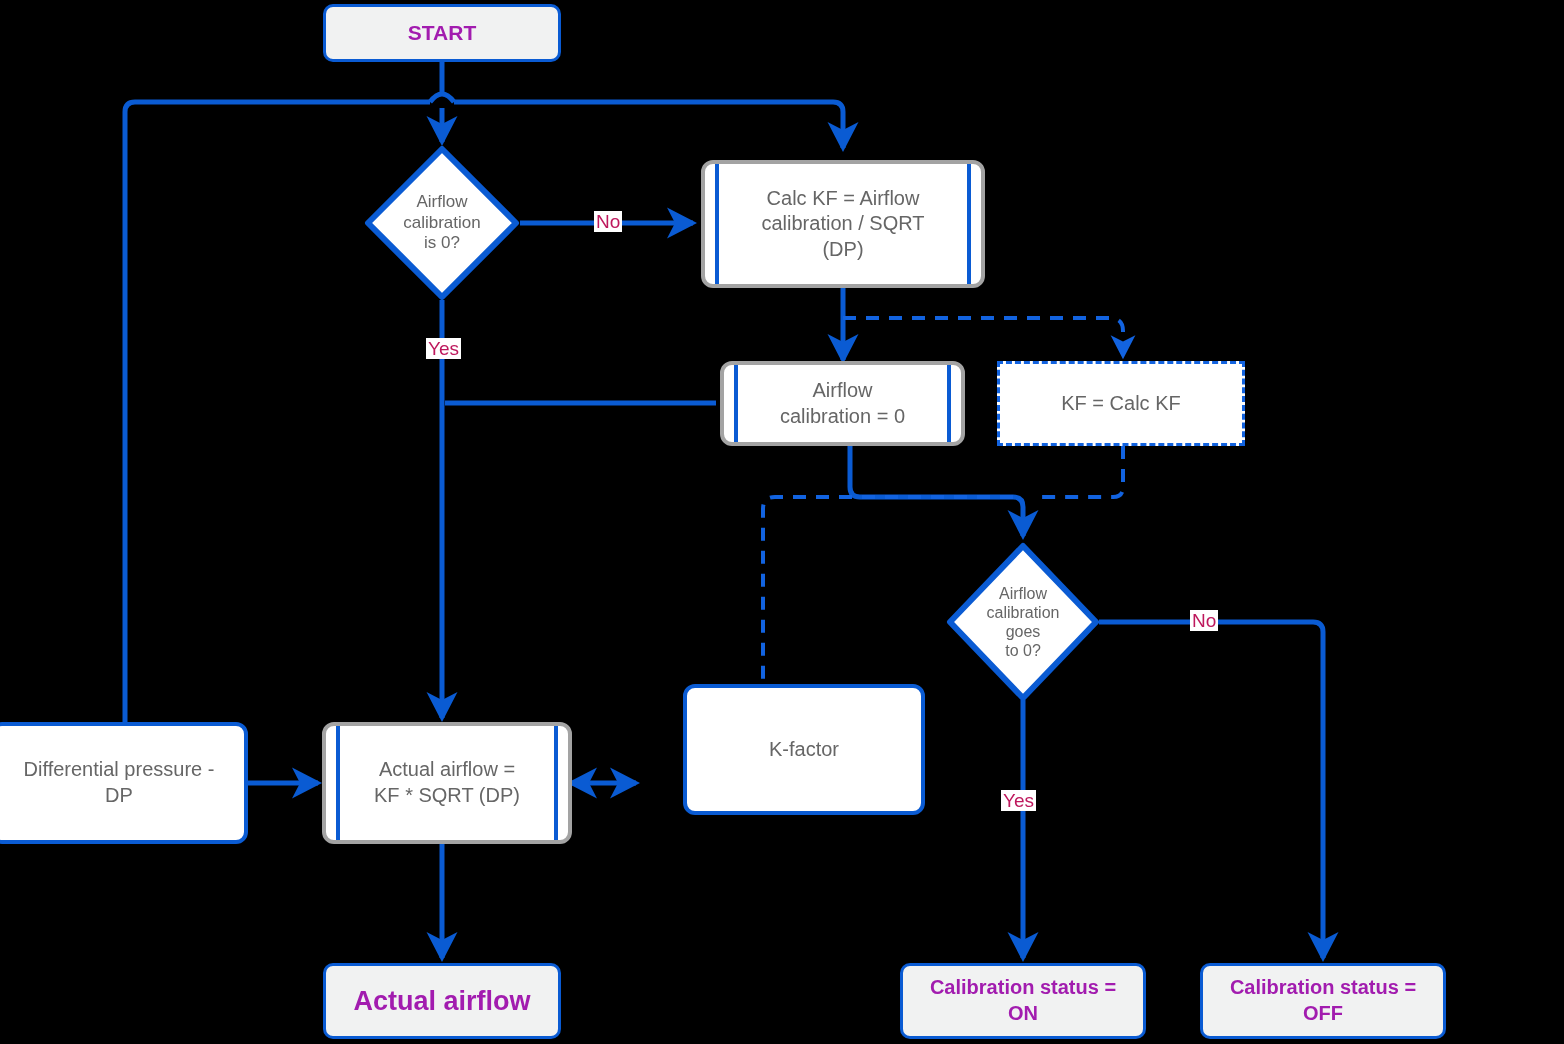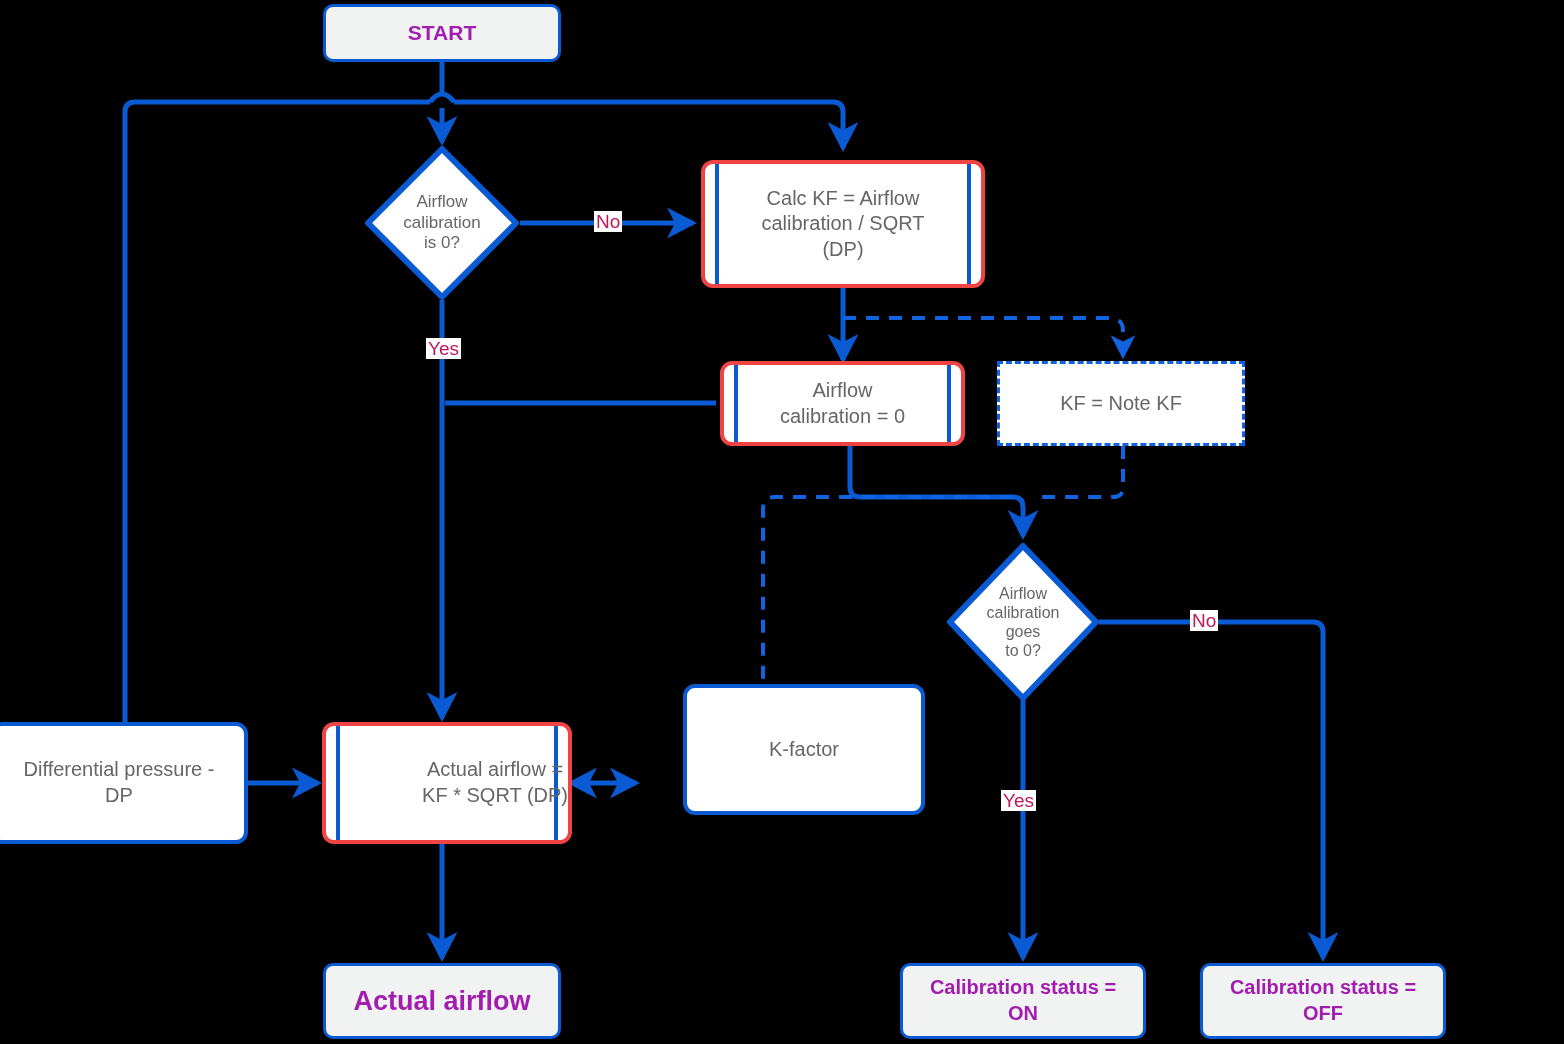--- a/index.html
+++ b/index.html
@@ -13,21 +13,21 @@
         color:#666666;font-size:20px;line-height:1.28;z-index:3;}
 
   
   .terminal{background:#f1f2f2;border:3px solid #0a5bd3;border-radius:10px;
             font-weight:bold;color:#a21caf;}
 
   
   .process{background:#ffffff;border:4px solid #0a5bd3;border-radius:12px;}
 
   
-  .subroutine{background:#ffffff;border:4px solid #ef4444;border-radius:12px;position:absolute;}
+  .subroutine{background:#ffffff;border:4px solid #a3a3a3;border-radius:12px;position:absolute;}
   .subroutine::before,.subroutine::after{content:"";position:absolute;top:-0px;bottom:-0px;
         width:4px;background:#0a5bd3;}
   .subroutine::before{left:10px;}
   .subroutine::after{right:10px;}
 
   
   .dashed-node{background:#ffffff;border:3px dashed #1263e0;border-radius:0;}
 
   
   .note{background:#f1f2f2;border:3px solid #4d4d4d;border-radius:10px;
@@ -118,42 +118,42 @@
 calibration / SQRT
 (DP)</span>
   </div>
 
   <div class="subroutine node" style="left:720px;top:361px;width:245px;height:85px;">
     <span style="white-space:pre-line;position:relative;z-index:2;">Airflow
 calibration = 0</span>
   </div>
 
   <div class="node dashed-node" style="left:997px;top:361px;width:248px;height:85px;">
-    <span>KF = Note KF</span>
+    <span>KF = Calc KF</span>
   </div>
 
 
   <div class="diamond" style="left:944px;top:540px;width:158px;height:164px;">
     <svg width="158" height="164" viewBox="0 0 158 164">
       <path d="M79,6 L152,82 L79,158 L6,82 Z" fill="#ffffff" stroke="#0a5bd3" stroke-width="6" stroke-linejoin="round"></path>
     </svg>
     <div class="dlabel" style="font-size:16px;">
       <span style="white-space:pre-line;">Airflow
 calibration
 goes
 to 0?</span>
     </div>
   </div>
 
   <div class="node process" style="left:-10px;top:722px;width:258px;height:122px;">
     <span style="white-space:pre-line;">Differential pressure -
 DP</span>
   </div>
 
-  <div class="subroutine node" style="left:322px;top:722px;width:250px;height:122px;justify-content:flex-end;">
+  <div class="subroutine node" style="left:322px;top:722px;width:250px;height:122px;">
     <span style="white-space:pre-line;position:relative;z-index:2;">Actual airflow =
 KF * SQRT (DP)</span>
   </div>
 
   <div class="node process" style="left:641px;top:684px;width:242px;height:131px;margin-left:42px;">
     <span>K-factor</span>
   </div>
 
   <div class="node terminal" style="left:323px;top:963px;width:238px;height:76px;font-size:27px;">Actual airflow</div>
 

